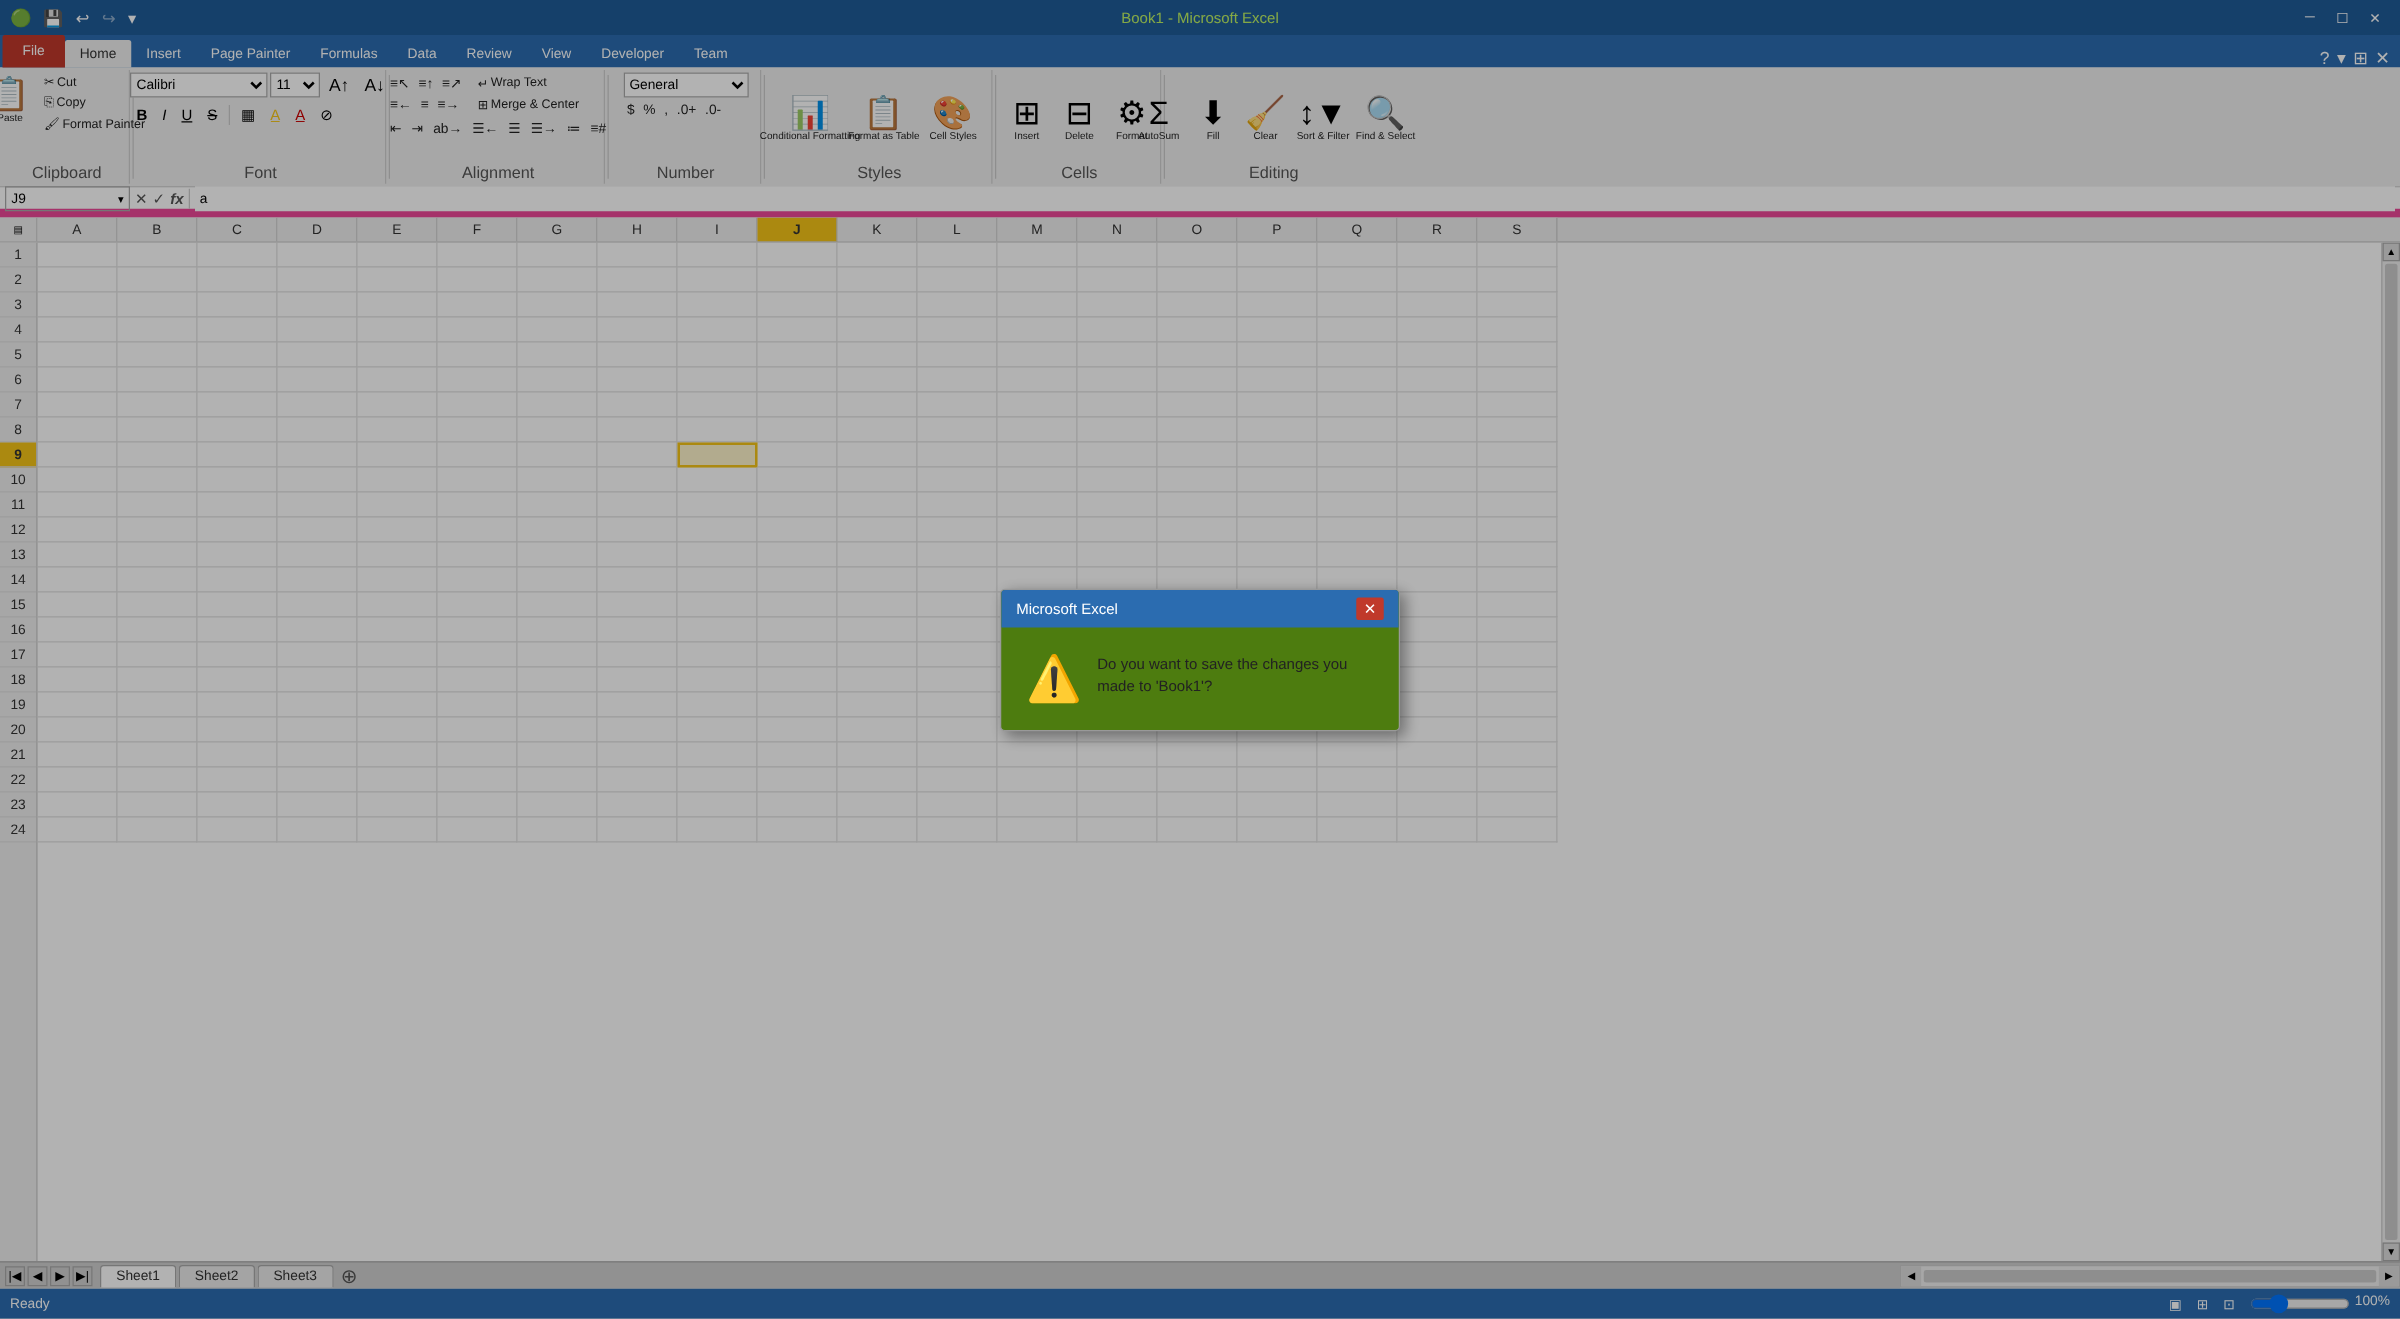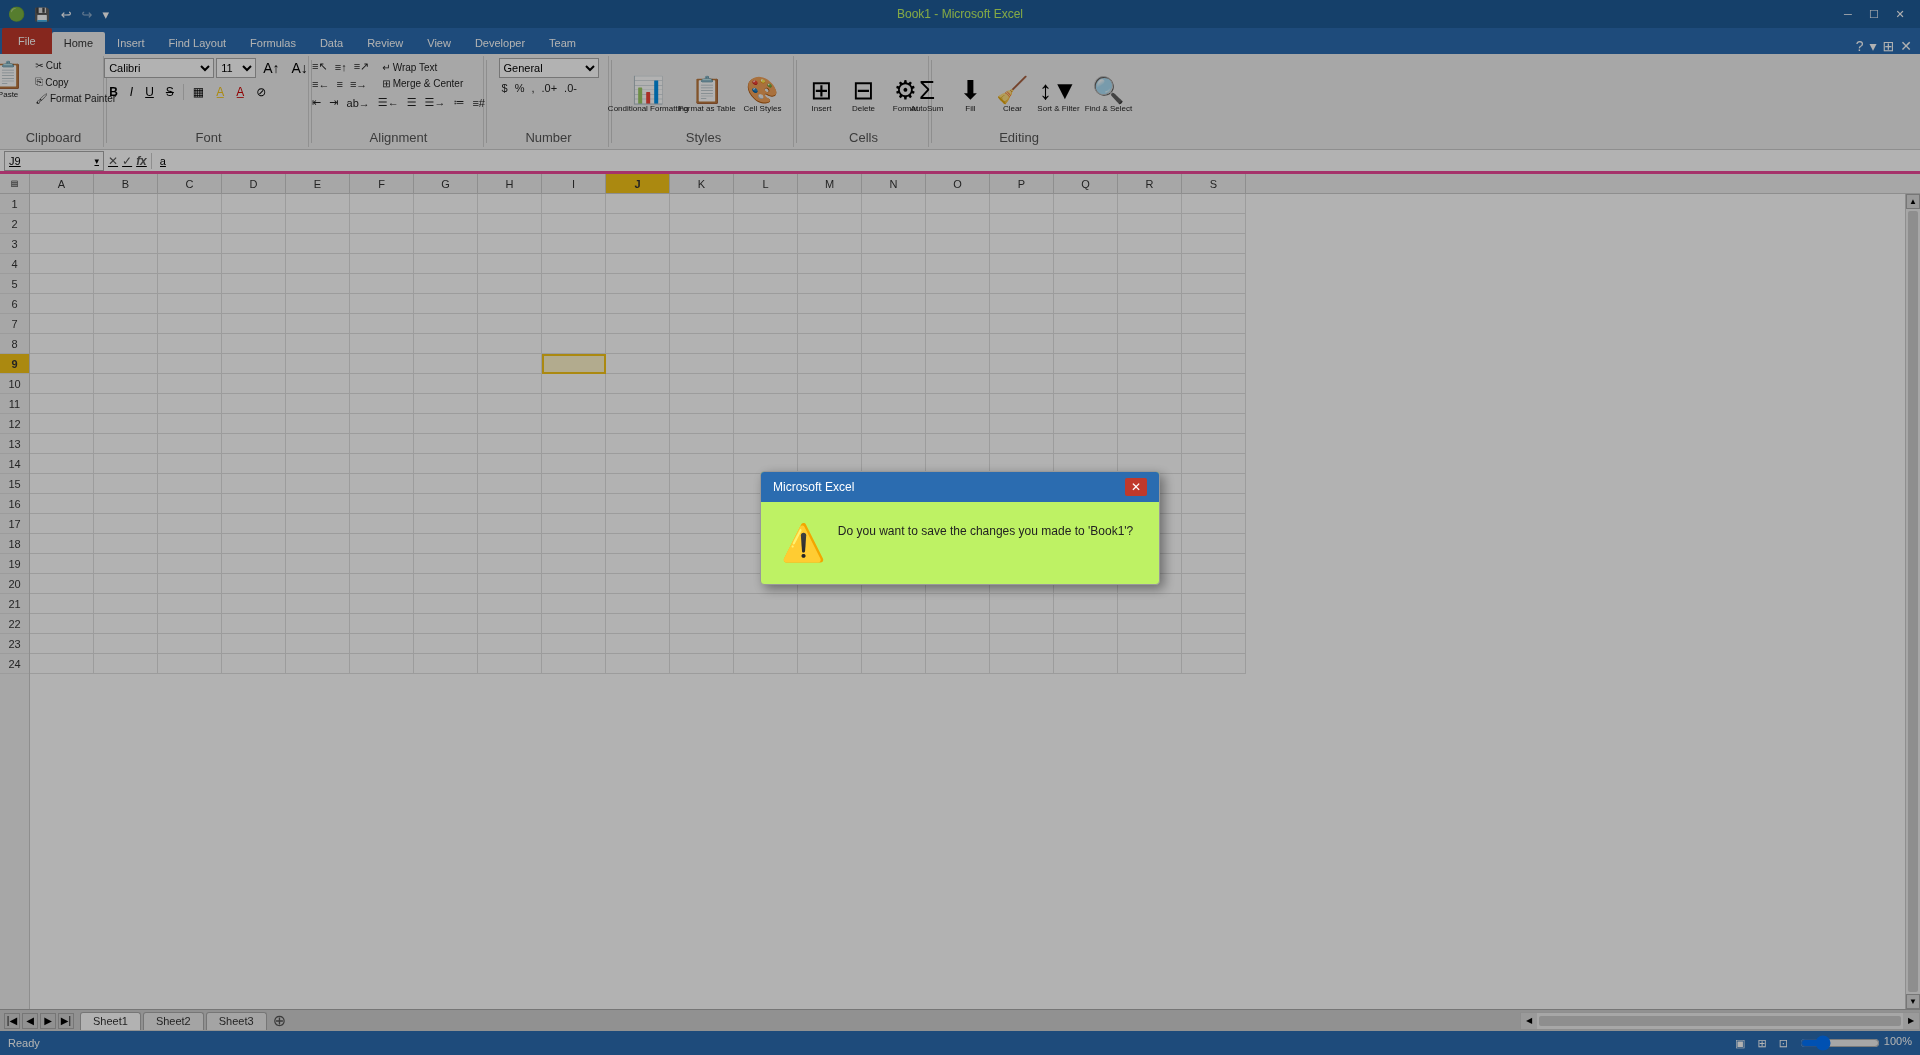--- a/index.html
+++ b/index.html
@@ -75,25 +75,24 @@
       flex: 1;
       padding-bottom: 14px;
     }
     .sm-btn { border: 1px solid transparent; border-radius: 2px; cursor: pointer; background: transparent; padding: 1px 2px; font-size: 11px; color: #222; display: flex; align-items: center; }
 
     
     .formula-bar {
       display: flex;
       align-items: center;
       height: 24px;
-      border-bottom: 3px solid #ec4899;
+      border-bottom: 7px solid #ec4899;
       background: white;
       padding: 0 4px;
       gap: 4px;
-      text-decoration: underline;
     }
     .name-box {
       width: 100px;
       height: 20px;
       border: 1px solid #aaa;
       font-size: 11px;
       padding: 0 4px;
       display: flex;
       align-items: center;
     }
@@ -229,24 +228,24 @@
     .modal-overlay {
       position: fixed;
       top: 0; left: 0; right: 0; bottom: 0;
       background: rgba(0,0,0,0.3);
       display: flex;
       align-items: center;
       justify-content: center;
       z-index: 1000;
     }
     .dialog {
-      background: #bef264;
+      background: #4d7c0f;
       border: 1px solid #999;
       border-radius: 4px;
-      width: 400px;
+      width: 320px;
       box-shadow: 4px 4px 12px rgba(0,0,0,0.4);
       overflow: hidden;
     }
     .dialog-title-bar {
       background: #2b6cb0;
       color: white;
       padding: 6px 12px;
       font-size: 12px;
       display: flex;
       justify-content: space-between;
@@ -339,21 +338,21 @@
     <button class="title-btn">─</button>
     <button class="title-btn">☐</button>
     <button class="title-btn close">✕</button>
   </div>
 </div>
 
 <div class="ribbon-tabs">
   <div class="ribbon-tab file">File</div>
   <div class="ribbon-tab active">Home</div>
   <div class="ribbon-tab">Insert</div>
-  <div class="ribbon-tab">Find Layout</div>
+  <div class="ribbon-tab">Page Painter</div>
   <div class="ribbon-tab">Formulas</div>
   <div class="ribbon-tab">Data</div>
   <div class="ribbon-tab">Review</div>
   <div class="ribbon-tab">View</div>
   <div class="ribbon-tab">Developer</div>
   <div class="ribbon-tab">Team</div>
   <div style="flex:1;"></div>
   <div style="display:flex;align-items:center;gap:6px;padding:0 8px;color:white;font-size:14px;">
     <button style="background:transparent;border:none;color:white;cursor:pointer;font-size:14px;">?</button>
     <button style="background:transparent;border:none;color:white;cursor:pointer;font-size:14px;">▾</button>

